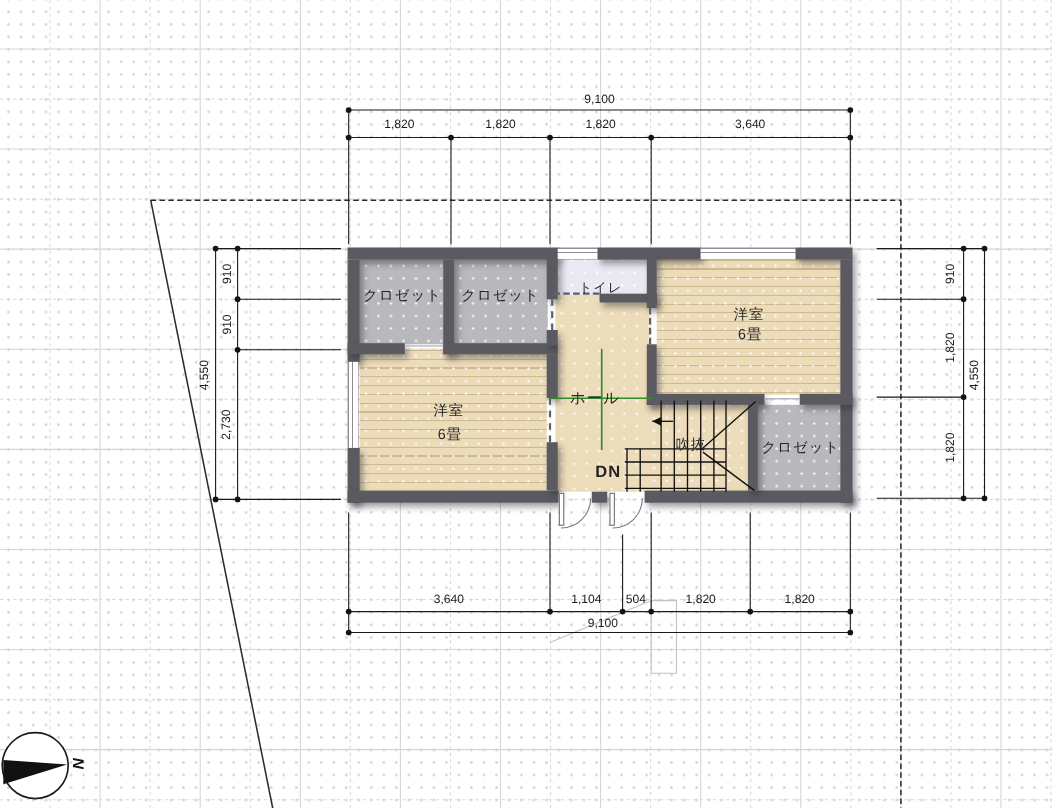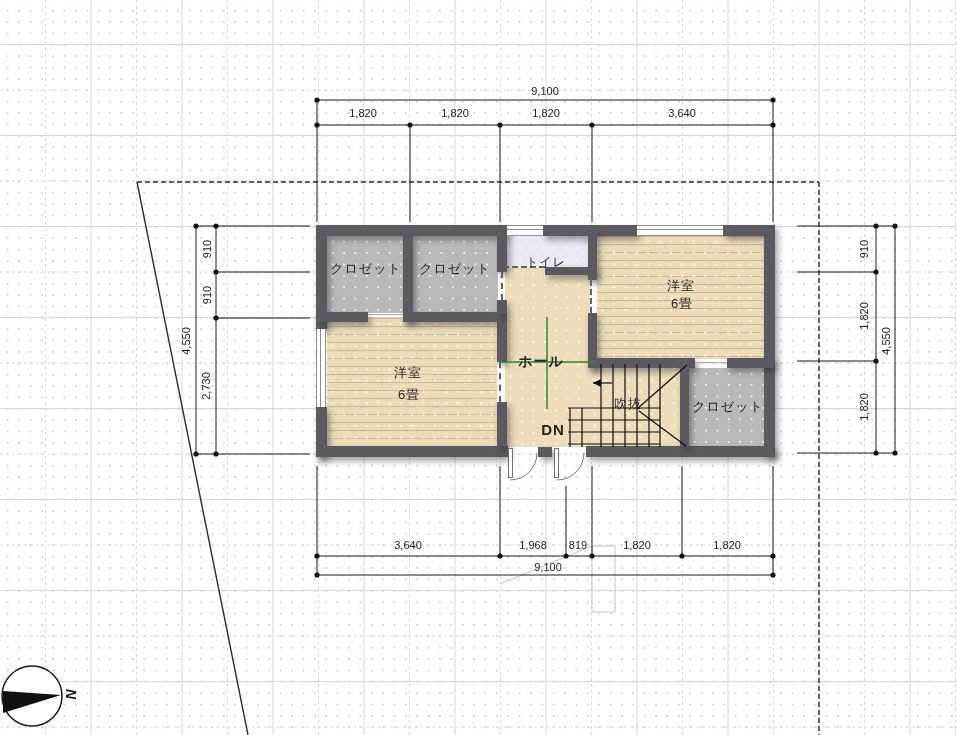--- a/index.html
+++ b/index.html
@@ -43,21 +43,21 @@
   .dash-h{position:absolute;z-index:2;border-top:2px dashed #5f5f66;}
   .dash-v{position:absolute;z-index:2;border-left:2px dashed #5f5f66;}
   .thin-line{position:absolute;z-index:2;background:#a8a8ac;}
   .door-leaf{position:absolute;z-index:2;background:#fff;border:1px solid #6f6f76;box-sizing:border-box;}
   .rlabel{position:absolute;z-index:4;transform:translate(-50%,-50%);white-space:nowrap;
           font-size:13px;color:#26262a;letter-spacing:1px;}
   .dim{position:absolute;z-index:4;transform:translate(-50%,-50%);white-space:nowrap;
        font-size:11px;color:#1b1b1b;}
   .dimv{position:absolute;z-index:4;transform:translate(-50%,-50%) rotate(-90deg);white-space:nowrap;
         font-size:11px;color:#1b1b1b;}
-  .hall-lbl{font-size:14px;font-weight:bold;}
+  .hall-lbl{font-size:14px;}
   .toilet-lbl{font-size:12px;margin-top:13px;}
   .dn-lbl{font-size:15px;font-weight:700;color:#222;letter-spacing:1px;}
   .north{position:absolute;z-index:4;transform:translate(-50%,-50%) rotate(90deg);
          font-size:14px;font-weight:700;font-style:italic;color:#111;}
 </style>
 </head>
 <body>
 
 <div id="canvas">
 
@@ -203,22 +203,22 @@
   <span class="rlabel dn-lbl" style="left:553px;top:429px;">DN</span>
   <span class="rlabel" style="left:728px;top:407px;">クロゼット</span>
 
   <span class="dim" style="left:545px;top:91px;">9,100</span>
   <span class="dim" style="left:363px;top:113px;">1,820</span>
   <span class="dim" style="left:455px;top:113px;">1,820</span>
   <span class="dim" style="left:546px;top:113px;">1,820</span>
   <span class="dim" style="left:682px;top:113px;">3,640</span>
 
   <span class="dim" style="left:408px;top:545px;">3,640</span>
-  <span class="dim" style="left:533px;top:545px;">1,968</span>
-  <span class="dim" style="left:578px;top:545px;">819</span>
+  <span class="dim" style="left:533px;top:545px;">1,104</span>
+  <span class="dim" style="left:578px;top:545px;">504</span>
   <span class="dim" style="left:637px;top:545px;">1,820</span>
   <span class="dim" style="left:727px;top:545px;">1,820</span>
   <span class="dim" style="left:548px;top:567px;">9,100</span>
 
   <span class="dimv" style="left:186px;top:341px;">4,550</span>
   <span class="dimv" style="left:207px;top:249px;">910</span>
   <span class="dimv" style="left:207px;top:295px;">910</span>
   <span class="dimv" style="left:206px;top:386px;">2,730</span>
 
   <span class="dimv" style="left:864px;top:249px;">910</span>

